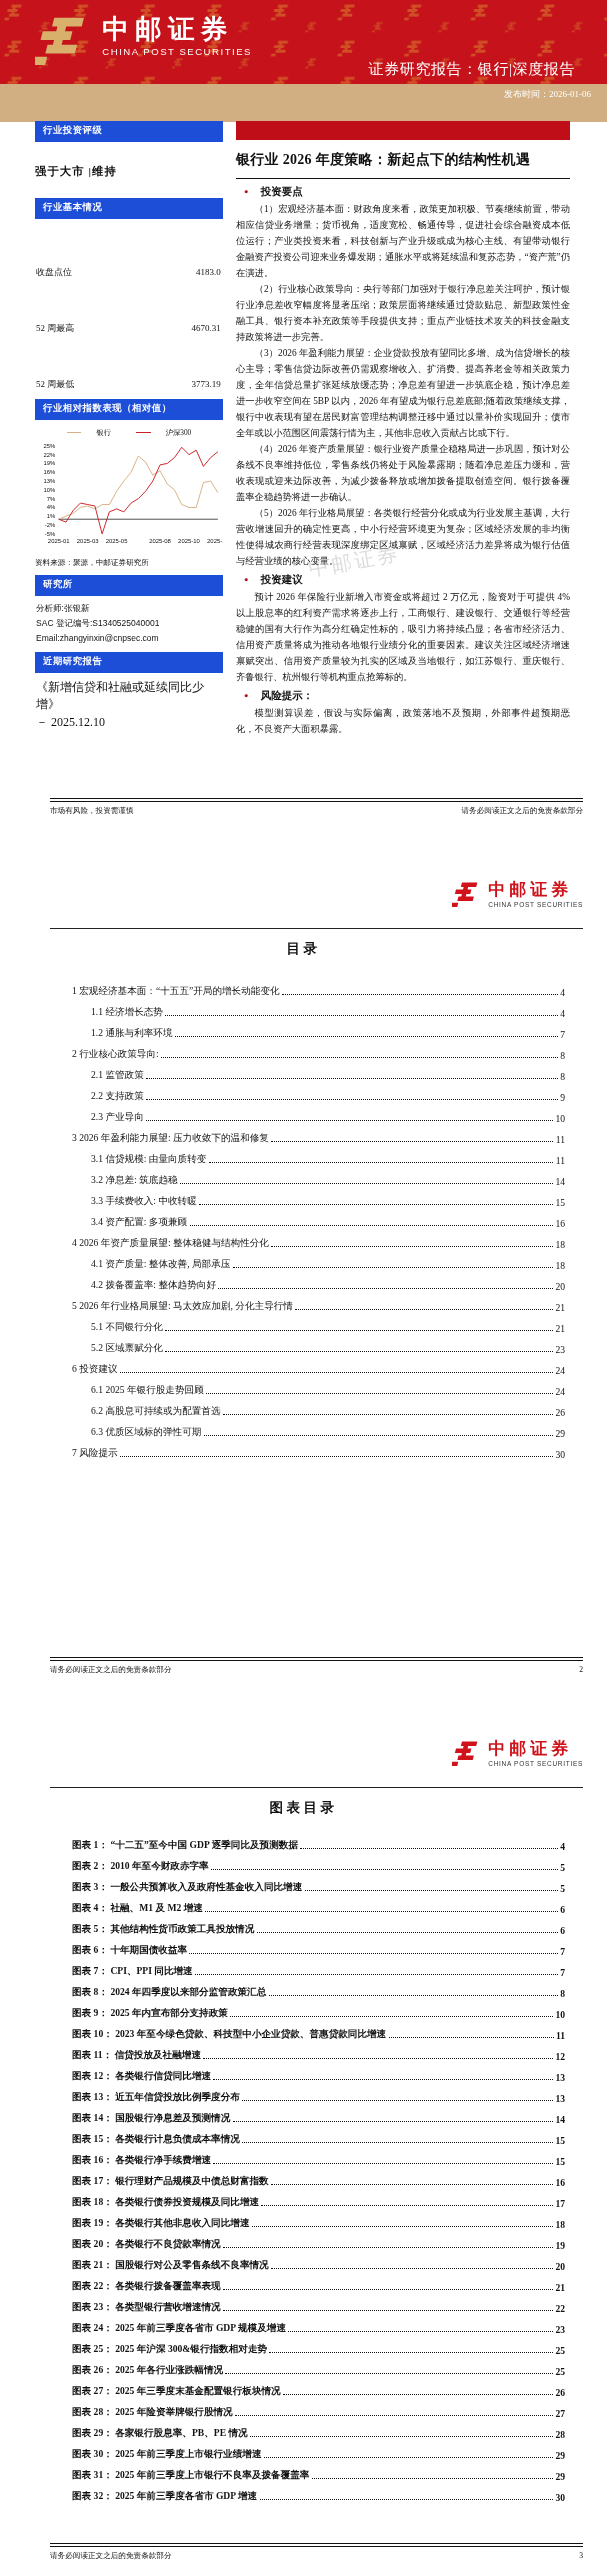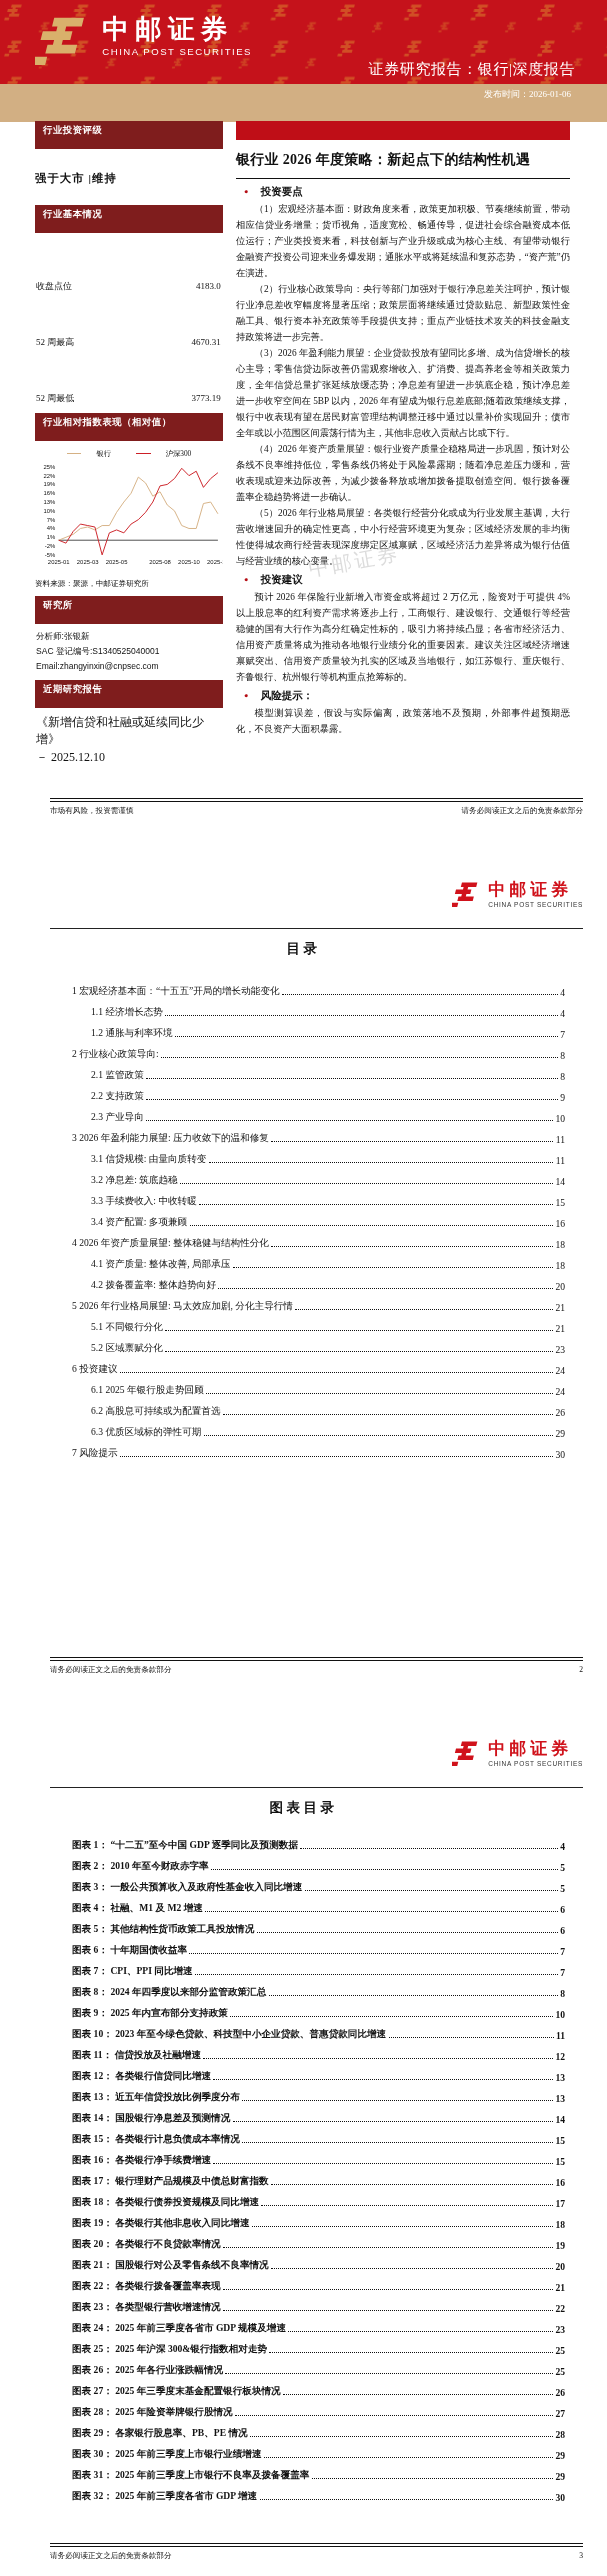--- a/index.html
+++ b/index.html
@@ -11,25 +11,25 @@
 
   
   .banner{position:absolute;top:0;left:0;right:0;height:84px;background:#c5121b;overflow:hidden;}
   .banner-pattern{position:absolute;top:0;left:0;}
   .brand{position:absolute;left:35px;top:14.7px;display:flex;gap:11.3px;align-items:flex-start;}
   .brand .emblem{width:56px;height:54px;color:#d9b06b;}
   .brand-cn{font-size:26.6px;color:#fff;font-weight:bold;letter-spacing:6.2px;line-height:1.1;}
   .brand-en{font-size:9.6px;color:#fff;letter-spacing:1.5px;font-family:"Liberation Sans","DejaVu Sans",sans-serif;margin-top:1.7px;}
   .banner-type{position:absolute;right:32px;bottom:5.1px;color:#fff;font-size:15px;letter-spacing:0.6px;text-align:right;}
   .pub-band{position:absolute;top:84px;left:0;right:0;height:38px;background:#d2af83;color:#fff;
-            text-align:right;line-height:21px;font-size:9px;padding-right:36px;box-sizing:border-box;}
+            text-align:right;line-height:21px;font-size:9px;padding-right:16px;box-sizing:border-box;}
 
   
   .sidebar{position:absolute;left:35px;top:121px;width:188px;}
-  .tan-head{background:#7f1d1d;color:#fff;font-weight:bold;font-size:9.3px;height:28px;line-height:18.6px;
+  .tan-head{background:#1d4ed8;color:#fff;font-weight:bold;font-size:9.3px;height:21px;line-height:18.6px;
             padding-left:8px;letter-spacing:0.6px;}
   .rating{text-align:left;font-size:11.3px;font-weight:bold;margin:21.5px 0 19px;letter-spacing:1.1px;}
   .stats{padding:5.6px 2.3px 6.8px 1.1px;}
   .stat-row{display:flex;justify-content:space-between;font-size:9px;line-height:16px;margin-top:40px;}
   .chart-wrap{padding:3.4px 0 0;}
   .legend{display:flex;justify-content:center;gap:25px;align-items:center;margin:4.5px 0 1.1px;}
   .legend-item{display:flex;align-items:center;gap:15px;font-size:7.3px;}
   .legend-swatch{display:inline-block;width:14.7px;height:1.4px;background:#999;}
   .source{font-size:7.6px;margin:4.5px 0 6.8px;}
   .an-line{font-size:8.5px;line-height:15.3px;font-family:"Liberation Sans","DejaVu Sans",sans-serif;}

